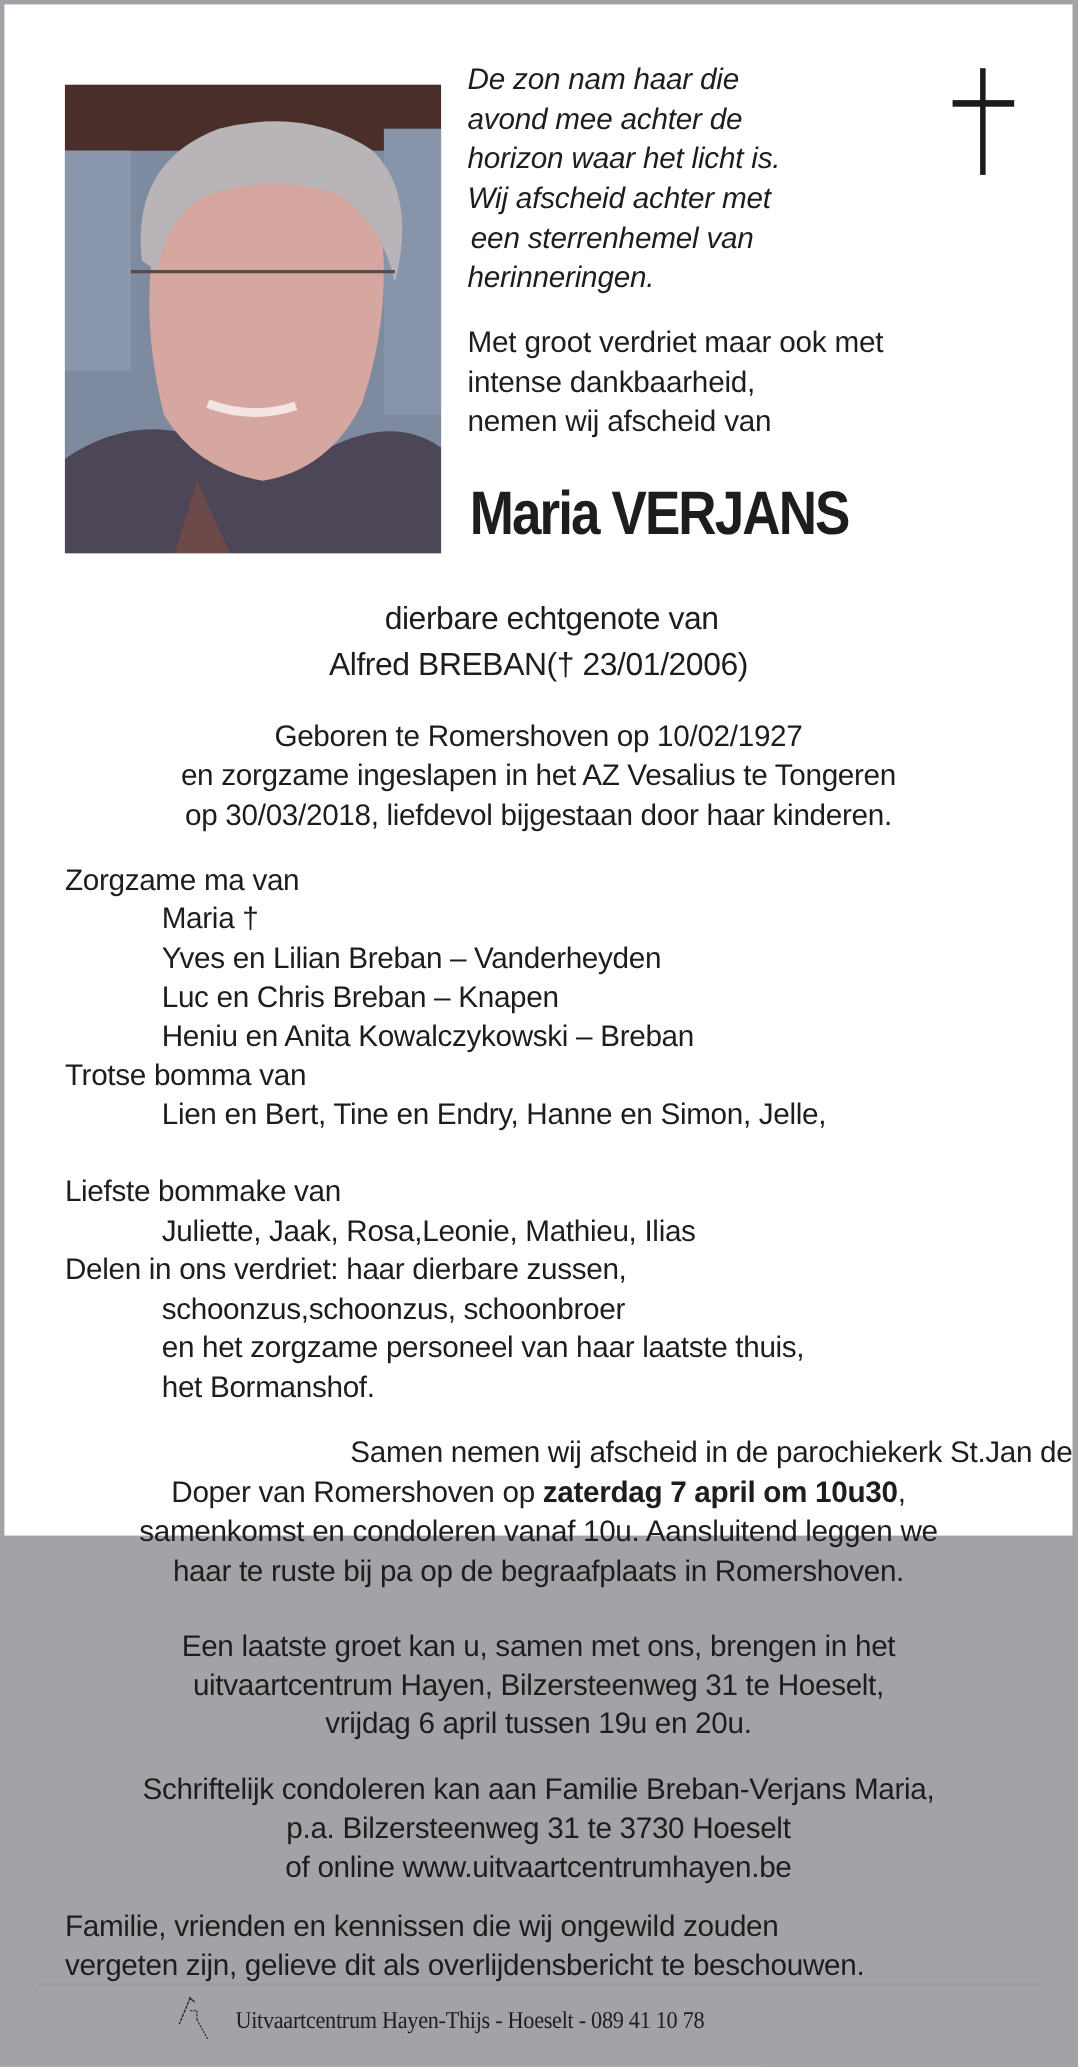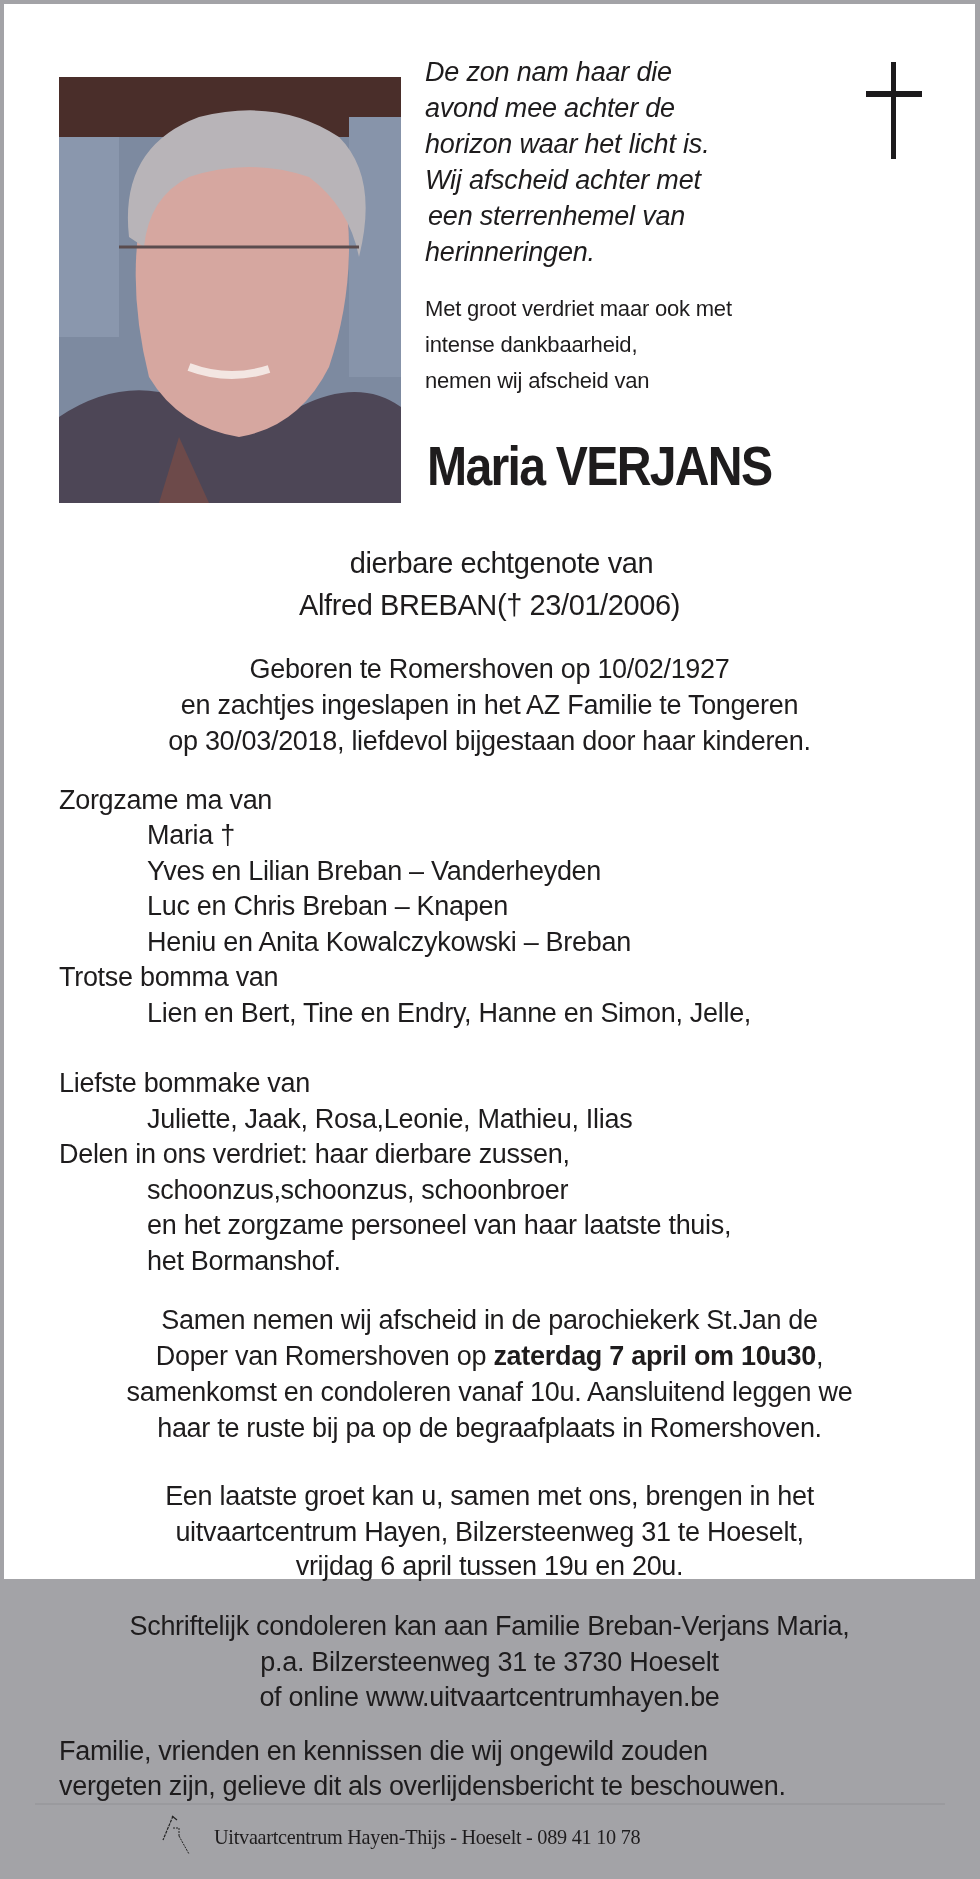--- a/index.html
+++ b/index.html
@@ -1,23 +1,23 @@
 <!DOCTYPE html>
 <html><head>
 <meta charset="utf-8">
 <style>
   html, body { margin: 0; padding: 0; }
   body { width: 980px; height: 1879px; background: #a3a3a7; position: relative; overflow: hidden; }
-  .page { position: absolute; left: 4px; top: 4px; width: 971px; height: 1575px; background: #ffffff; }
+  .page { position: absolute; left: 4px; top: 4px; width: 971px; height: 1392px; background: #ffffff; }
   .t { position: absolute; font-family: "Liberation Sans", sans-serif; color: #1e1c1d; white-space: nowrap; line-height: 1; }
   .photo { position: absolute; left: 55px; top: 73px; width: 342px; height: 426px; overflow: hidden; background: #4a4650; }
   .cross-v { position: absolute; left: 887px; top: 58px; width: 5px; height: 97px; background: #1c1a1c; }
   .cross-h { position: absolute; left: 862px; top: 87px; width: 56px; height: 6px; background: #1c1a1c; }
   .poem { font-style: italic; font-size: 27px; letter-spacing: -0.2px; }
-  .intro { font-size: 22px; letter-spacing: -0.2px; }
+  .intro { font-size: 27px; letter-spacing: -0.2px; }
   .name { font-weight: bold; font-size: 56px; letter-spacing: -2px; transform: scaleX(0.86); transform-origin: left center; }
   .center { left: 0; width: 971px; text-align: center; }
   .body { font-size: 27px; letter-spacing: -0.3px; }
   .sub { font-size: 29px; letter-spacing: -0.4px; }
   .rule { position: absolute; left: 31px; top: 1799px; width: 910px; height: 2px; background: #9a9a9e; }
   .footer { font-family: "Liberation Serif", serif; font-size: 22px; letter-spacing: -0.3px; transform: scaleX(0.92); transform-origin: left center; }
 </style>
 </head>
 <body>
 
@@ -51,38 +51,38 @@
   <div class="t intro" style="left:421px; top:294px;">Met groot verdriet maar ook met</div>
   <div class="t intro" style="left:421px; top:330px;">intense dankbaarheid,</div>
   <div class="t intro" style="left:421px; top:366px;">nemen wij afscheid van</div>
 
   <div class="t name" style="left:423px; top:434px;">Maria VERJANS</div>
 
   <div class="t sub center" style="top:545px;padding-left:12px;">dierbare echtgenote van</div>
   <div class="t sub center" style="top:587px;">Alfred BREBAN(† 23/01/2006)</div>
 
   <div class="t body center" style="top:652px;">Geboren te Romershoven op 10/02/1927</div>
-  <div class="t body center" style="top:688px;">en zachtjes ingeslapen in het AZ Familie te Tongeren</div>
+  <div class="t body center" style="top:688px;">en zorgzame ingeslapen in het AZ Vesalius te Tongeren</div>
   <div class="t body center" style="top:724px;">op 30/03/2018, liefdevol bijgestaan door haar kinderen.</div>
 
   <div class="t body" style="left:55px; top:783px;text-align:right;">Zorgzame ma van</div>
   <div class="t body" style="left:143px; top:818px;">Maria †</div>
   <div class="t body" style="left:143px; top:854px;">Yves en Lilian Breban – Vanderheyden</div>
   <div class="t body" style="left:143px; top:889px;">Luc en Chris Breban – Knapen</div>
   <div class="t body" style="left:143px; top:925px;">Heniu en Anita Kowalczykowski – Breban</div>
   <div class="t body" style="left:55px; top:960px;">Trotse bomma van</div>
   <div class="t body" style="left:143px; top:996px;">Lien en Bert, Tine en Endry, Hanne en Simon, Jelle,</div>
   <div class="t body" style="left:55px; top:1066px;">Liefste bommake van</div>
   <div class="t body" style="left:143px; top:1102px;">Juliette, Jaak, Rosa,Leonie, Mathieu, Ilias</div>
   <div class="t body" style="left:55px; top:1137px;">Delen in ons verdriet: haar dierbare zussen,</div>
   <div class="t body" style="left:143px; top:1173px;">schoonzus,schoonzus, schoonbroer</div>
   <div class="t body" style="left:143px; top:1208px;">en het zorgzame personeel van haar laatste thuis,</div>
   <div class="t body" style="left:143px; top:1244px;">het Bormanshof.</div>
 
-  <div class="t body center" style="top:1303px;">Samen nemen wij afscheid in de parochiekerk St.Jan de</div>
+  <div class="t body center" style="top:1303px;text-align:right;">Samen nemen wij afscheid in de parochiekerk St.Jan de</div>
   <div class="t body center" style="top:1339px;">
     <span>Doper van Romershoven op </span><b>zaterdag 7 april om 10u30</b><span>,</span>
   </div>
   <div class="t body center" style="top:1375px;">samenkomst en condoleren vanaf 10u. Aansluitend leggen we</div>
   <div class="t body center" style="top:1411px;">haar te ruste bij pa op de begraafplaats in Romershoven.</div>
 
   <div class="t body center" style="top:1479px;">Een laatste groet kan u, samen met ons, brengen in het</div>
   <div class="t body center" style="top:1515px;">uitvaartcentrum Hayen, Bilzersteenweg 31 te Hoeselt,</div>
   <div class="t body center" style="top:1549px;">vrijdag 6 april tussen 19u en 20u.</div>
 

